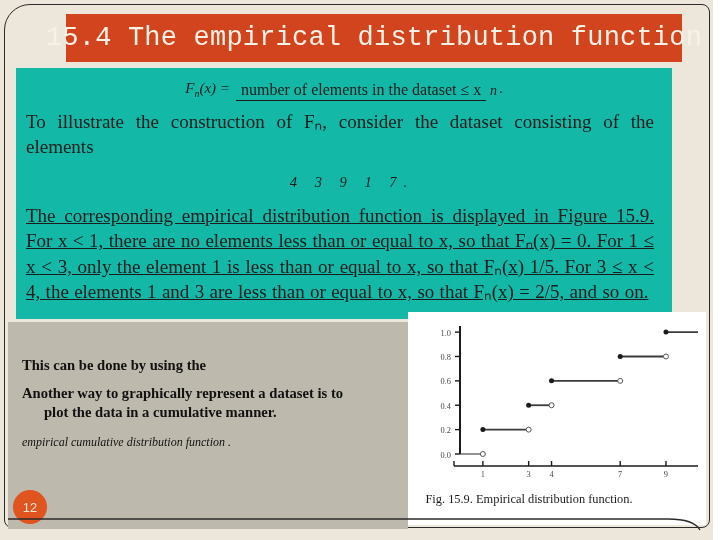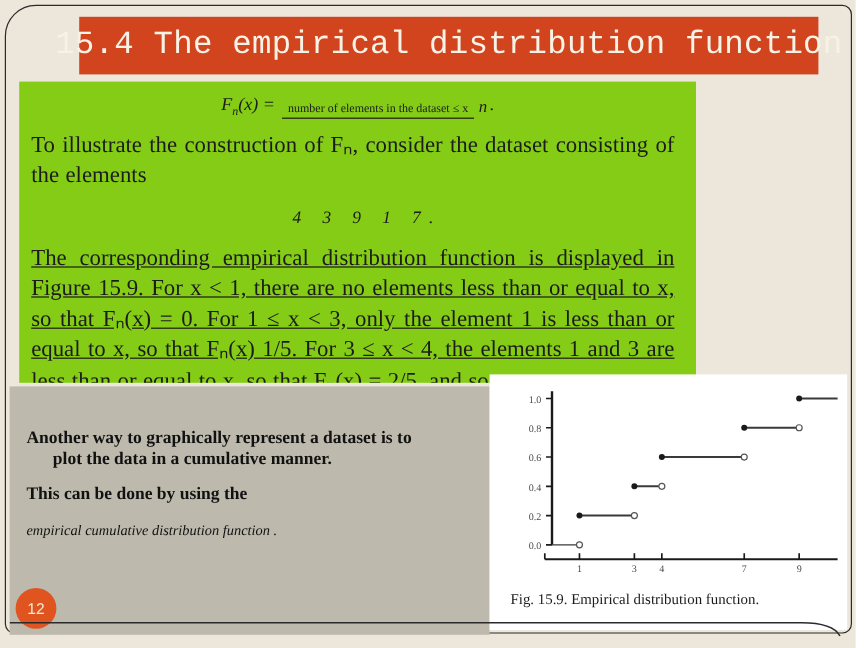--- a/index.html
+++ b/index.html
@@ -61,23 +61,23 @@
     font-family: Liberation Mono, monospace;
     letter-spacing: 0.2px;
     white-space: nowrap;
   }
 
   
   .book-panel {
     position: absolute;
     left: 16px;
     top: 68px;
-    width: 564px;
+    width: 656px;
     height: 251px;
-    background: #84cc16;
+    background: #14b8a6;
     color: #1c1c1c;
     overflow: hidden;
   }
   .formula-wrap {
     display: flex;
     align-items: center;
     justify-content: center;
     margin-top: 12px;
     font-size: 15px;
   }
@@ -89,21 +89,21 @@
   }
   .formula-lhs sub { font-size: 10px; }
   .frac {
     display: inline-block;
     text-align: center;
     vertical-align: middle;
   }
   .frac .num {
     padding: 0 5px 2px 5px;
     border-bottom: 1.1px solid #1c1c1c;
-    font-size: 10px;
+    font-size: 16px;
     white-space: nowrap;
   }
   .frac .den {
     padding-top: 2px;
     font-size: 14px;
     font-style: italic;
   }
   .formula-period {
     align-self: flex-end;
     padding-bottom: 2px;
@@ -245,25 +245,25 @@
 
     <p class="book-para">To illustrate the construction of Fₙ, consider the dataset consisting of the elements</p>
 
     <div class="dataset-line">4 3 9 1 7.</div>
 
     <p class="book-para tight">The corresponding empirical distribution function is displayed in Figure 15.9. For x &lt; 1, there are no elements less than or equal to x, so that Fₙ(x) = 0. For 1 ≤ x &lt; 3, only the element 1 is less than or equal to x, so that Fₙ(x)  1/5. For 3 ≤ x &lt; 4, the elements 1 and 3 are less than or equal to x, so that Fₙ(x) = 2/5, and so on.</p>
   </div>
 
   <div class="note-panel">
     <div class="note-body">
+      <div class="note-line">This can be done by using the</div>
       <div class="note-line">
         <span>Another way to graphically represent a dataset is to</span>
         <span class="indent">plot the data in a cumulative manner.</span>
       </div>
-      <div class="note-line">This can be done by using the</div>
       <div class="note-line italic">empirical cumulative distribution function .</div>
     </div>
   </div>
 
   <div class="page-bubble">
     <span>12</span>
   </div>
 
   <div class="chart-panel">
     <svg class="chart-area" id="ecdf-chart" viewBox="0 0 298 172" preserveAspectRatio="none" xmlns="http://www.w3.org/2000/svg">

